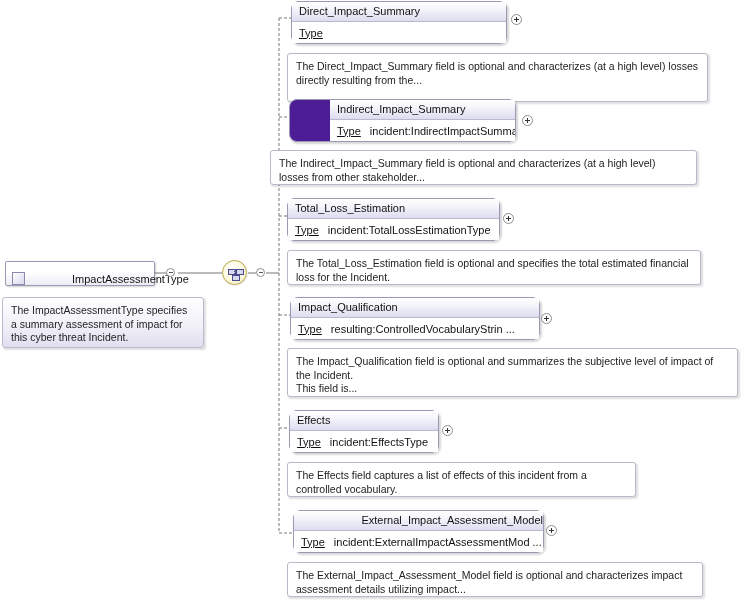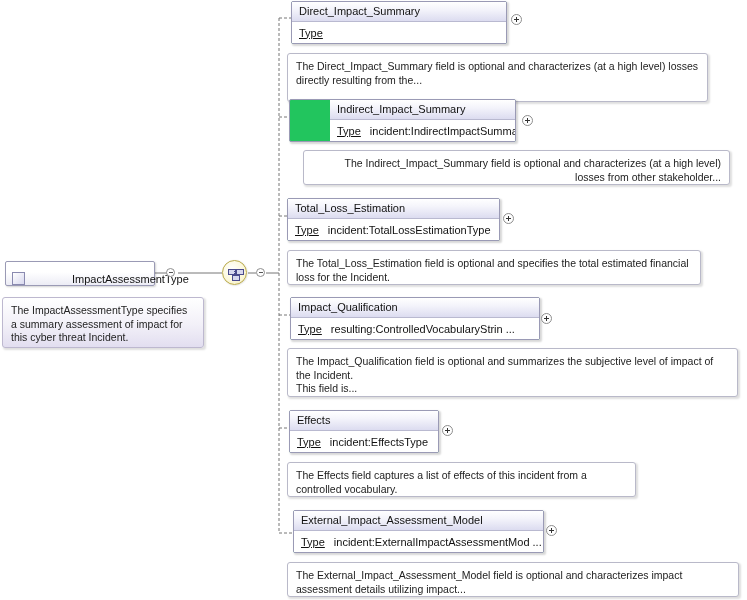--- a/index.html
+++ b/index.html
@@ -54,22 +54,22 @@
     font-size: 11px;
     color: #111;
     white-space: nowrap;
   }
 
   
   .elem {
     position: absolute;
     box-sizing: border-box;
     border: 1px solid #9a9ab5;
-    background: #22c55e;
-    border-radius: 2px;
+    background: #4c1d95;
+    border-radius: 8px;
     box-shadow: 1.5px 1.5px 2px rgba(0,0,0,0.16);
   }
   .elem .name-row {
     box-sizing: border-box;
     height: 20px;
     line-height: 19px;
     padding-left: 7px;
     background: linear-gradient(to bottom, #ffffff 0%, #f4f4fb 40%, #dcdcf0 100%);
     border-bottom: 1px solid #b9b9d0;
     font-size: 11px;
@@ -240,21 +240,21 @@
   </div>
 
   <div class="elem" style="left:289px; top:99px; width:227px; height:43px;padding-left:40px;">
     <div class="name-row">Indirect_Impact_Summary</div>
     <div class="type-row">
       <span class="t-key">Type</span>
       <span class="t-val">incident:IndirectImpactSummaryType</span>
     </div>
   </div>
   <div class="plus round" style="left:522px; top:115px;"></div>
-  <div class="annot" style="left:303px; top:150px; width:427px; height:35px;text-align:right;">
+  <div class="annot" style="left:270px; top:150px; width:427px; height:35px;">
     <span class="line">The Indirect_Impact_Summary field is optional and characterizes (at a high level) losses from other stakeholder...</span>
   </div>
 
   <div class="elem" style="left:287px; top:198px; width:213px; height:43px;">
     <div class="name-row">Total_Loss_Estimation</div>
     <div class="type-row">
       <span class="t-key">Type</span>
       <span class="t-val">incident:TotalLossEstimationType</span>
     </div>
   </div>
@@ -281,25 +281,25 @@
     <div class="type-row">
       <span class="t-key">Type</span>
       <span class="t-val">incident:EffectsType</span>
     </div>
   </div>
   <div class="plus round" style="left:442px; top:425px;"></div>
   <div class="annot" style="left:287px; top:462px; width:349px; height:35px;">
     <span class="line">The Effects field captures a list of effects of this incident from a controlled vocabulary.</span>
   </div>
 
-  <div class="elem" style="left:293px; top:510px; width:251px; height:43px;">
+  <div class="elem" style="left:293px; top:510px; width:251px; height:43px;text-align:right;">
     <div class="name-row">External_Impact_Assessment_Model</div>
     <div class="type-row">
       <span class="t-key">Type</span>
       <span class="t-val">incident:ExternalImpactAssessmentMod ...</span>
     </div>
   </div>
   <div class="plus round" style="left:546px; top:525px;"></div>
-  <div class="annot" style="left:287px; top:562px; width:452px; height:35px;">
+  <div class="annot" style="left:287px; top:562px; width:416px; height:35px;">
     <span class="line">The External_Impact_Assessment_Model field is optional and characterizes impact assessment details utilizing impact...</span>
   </div>
 
 </div>
 
 </body></html>

